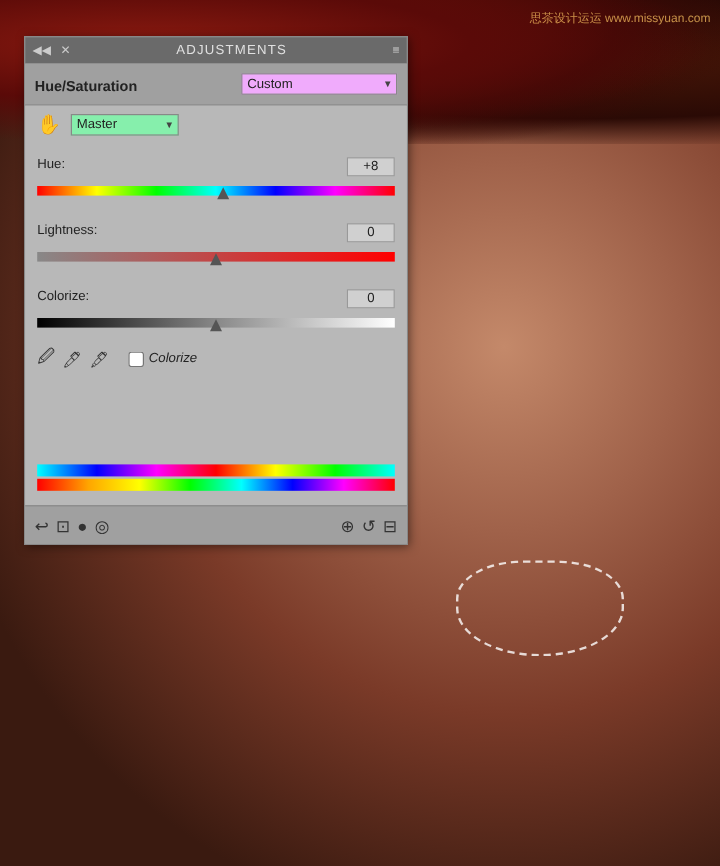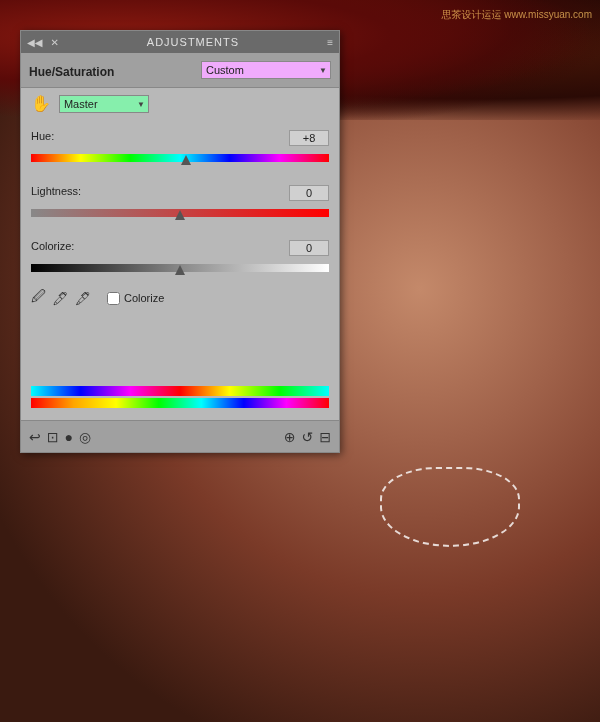--- a/index.html
+++ b/index.html
@@ -290,20 +290,21 @@
       margin-left: 10px;
     }
 
     #colorize-checkbox {
       cursor: pointer;
     }
 
     #colorize-label {
       font-size: 11px;
       color: #222;
+      font-style: italic;
     }
 
     
     #spectrum-container {
       margin: 8px 0 6px 0;
     }
 
     #spectrum-top {
       height: 10px;
       background: linear-gradient(to right, 

